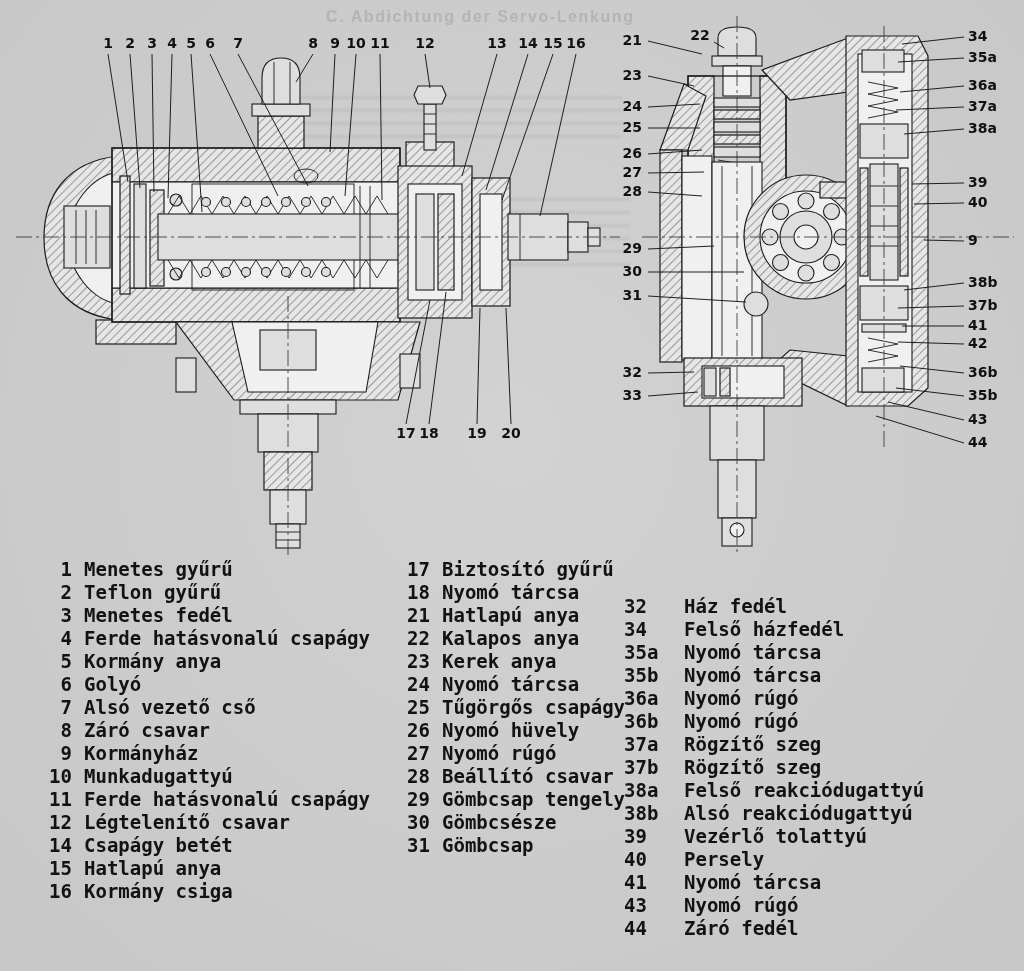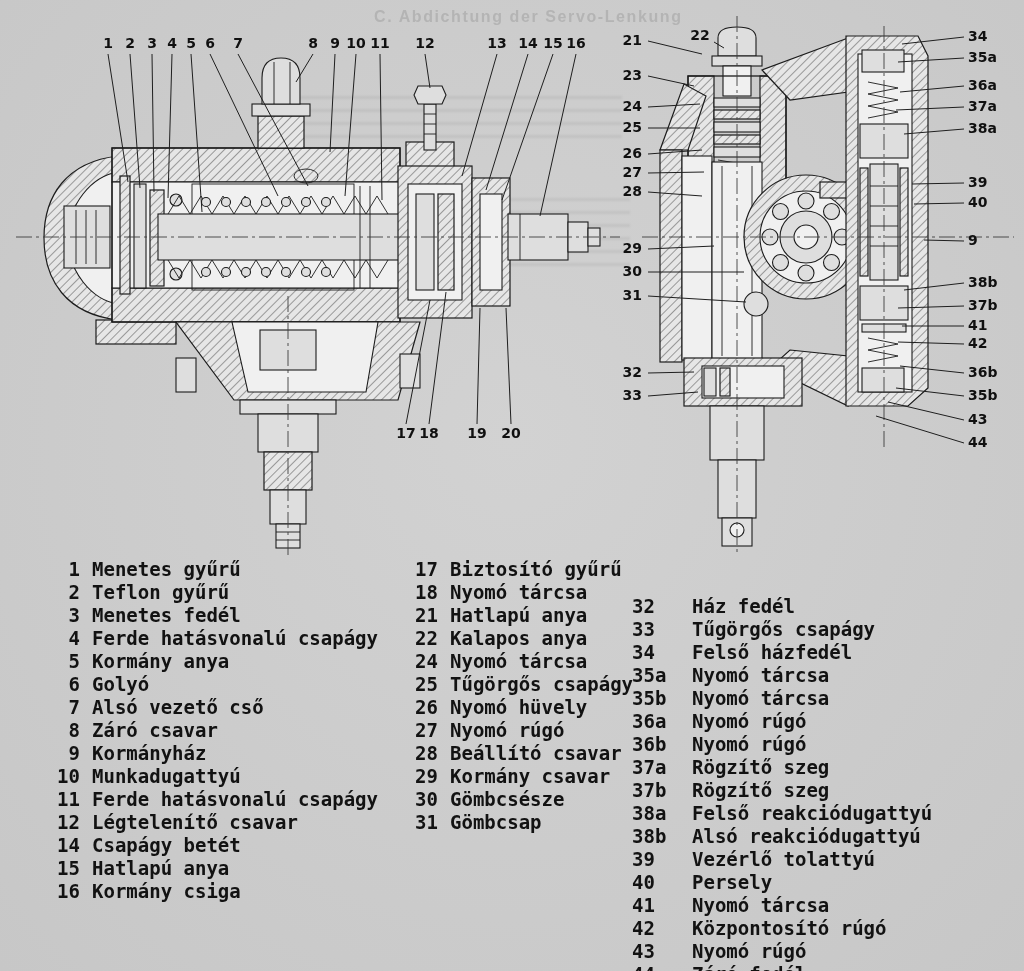--- a/index.html
+++ b/index.html
@@ -1,37 +1,37 @@
 <!DOCTYPE html>
 <html><head>
 <meta charset="utf-8">
 <style>
   html,body{margin:0;padding:0;background:#9c9c9c;}
   .page{position:relative;width:1024px;height:971px;overflow:hidden;
         background:radial-gradient(ellipse at 50% 45%, #d2d2d2 0%, #c7c7c7 100%);
         font-family:"DejaVu Sans",sans-serif;}
   .ghost-title{position:absolute;top:8px;left:326px;
         font:bold 16px "Liberation Sans",sans-serif;color:#b4b4b4;
-        letter-spacing:1.6px;filter:blur(.5px);white-space:nowrap;margin-left:48px;}
+        letter-spacing:1.6px;filter:blur(.5px);white-space:nowrap;}
   .bleed{position:absolute;opacity:.45;filter:blur(1.3px);
         background:repeating-linear-gradient(180deg, rgba(138,138,138,.4) 0 3px, rgba(205,205,205,0) 3px 13px);}
   .bleed-1{left:292px;top:96px;width:330px;height:52px;}
   .bleed-2{left:446px;top:198px;width:184px;height:72px;}
   svg.diagram{position:absolute;left:0;top:0;}
   
   .wall{fill:url(#hatch);stroke:#1c1c1c;stroke-width:1.2;}
   .face{fill:#f0f0f0;stroke:#1c1c1c;stroke-width:1.1;}
   .part{fill:#dedede;stroke:#1c1c1c;stroke-width:1.1;}
   .thin{fill:none;stroke:#1c1c1c;stroke-width:.9;}
   .outline{fill:none;stroke:#1c1c1c;stroke-width:1.3;}
   .cl{fill:none;stroke:#3d3d3d;stroke-width:.9;stroke-dasharray:16 4 3 4;}
   .leader{fill:none;stroke:#1f1f1f;stroke-width:1;}
   .callout{font:600 14px "DejaVu Sans",sans-serif;fill:#101010;}
   
-  .legend{position:absolute;left:12px;top:558px;width:877px;height:413px;color:#121212;padding-left:21px;}
+  .legend{position:absolute;left:4px;top:558px;width:877px;height:413px;color:#121212;padding-left:21px;}
   .legend-col{position:absolute;top:0;}
   .col1{left:42px;}.col2{left:396px;}.col3{left:620px;margin-top:37px;}
   .legend-row{height:23px;line-height:23px;white-space:nowrap;
         font:bold 19px "DejaVu Sans Mono",monospace;}
   .legend-row .num{display:inline-block;width:26px;text-align:right;margin-right:12px;}
   .col2 .num{width:30px;}
   .col3 .num{width:48px;text-align:left;margin-right:12px;}
 </style>
 </head>
 <body>
@@ -314,42 +314,41 @@
         <div class="legend-row"><span class="num">12</span><span class="lbl">Légtelenítő csavar</span></div>
         <div class="legend-row"><span class="num">14</span><span class="lbl">Csapágy betét</span></div>
         <div class="legend-row"><span class="num">15</span><span class="lbl">Hatlapú anya</span></div>
         <div class="legend-row"><span class="num">16</span><span class="lbl">Kormány csiga</span></div>
       </div>
       <div class="legend-col col2">
         <div class="legend-row"><span class="num">17</span><span class="lbl">Biztosító gyűrű</span></div>
         <div class="legend-row"><span class="num">18</span><span class="lbl">Nyomó tárcsa</span></div>
         <div class="legend-row"><span class="num">21</span><span class="lbl">Hatlapú anya</span></div>
         <div class="legend-row"><span class="num">22</span><span class="lbl">Kalapos anya</span></div>
+        <div class="legend-row"><span class="num">23</span><span class="lbl">Kerek anya</span></div>
         <div class="legend-row"><span class="num">24</span><span class="lbl">Nyomó tárcsa</span></div>
         <div class="legend-row"><span class="num">25</span><span class="lbl">Tűgörgős csapágy</span></div>
         <div class="legend-row"><span class="num">26</span><span class="lbl">Nyomó hüvely</span></div>
         <div class="legend-row"><span class="num">27</span><span class="lbl">Nyomó rúgó</span></div>
         <div class="legend-row"><span class="num">28</span><span class="lbl">Beállító csavar</span></div>
-        <div class="legend-row"><span class="num">29</span><span class="lbl">Kormány csavar</span></div>
+        <div class="legend-row"><span class="num">29</span><span class="lbl">Gömbcsap tengely</span></div>
         <div class="legend-row"><span class="num">30</span><span class="lbl">Gömbcsésze</span></div>
         <div class="legend-row"><span class="num">31</span><span class="lbl">Gömbcsap</span></div>
       </div>
       <div class="legend-col col3">
         <div class="legend-row"><span class="num">32</span><span class="lbl">Ház fedél</span></div>
-        <div class="legend-row"><span class="num">33</span><span class="lbl">Tűgörgős csapágy</span></div>
         <div class="legend-row"><span class="num">34</span><span class="lbl">Felső házfedél</span></div>
         <div class="legend-row"><span class="num">35a</span><span class="lbl">Nyomó tárcsa</span></div>
         <div class="legend-row"><span class="num">35b</span><span class="lbl">Nyomó tárcsa</span></div>
         <div class="legend-row"><span class="num">36a</span><span class="lbl">Nyomó rúgó</span></div>
         <div class="legend-row"><span class="num">36b</span><span class="lbl">Nyomó rúgó</span></div>
         <div class="legend-row"><span class="num">37a</span><span class="lbl">Rögzítő szeg</span></div>
         <div class="legend-row"><span class="num">37b</span><span class="lbl">Rögzítő szeg</span></div>
         <div class="legend-row"><span class="num">38a</span><span class="lbl">Felső reakciódugattyú</span></div>
         <div class="legend-row"><span class="num">38b</span><span class="lbl">Alsó reakciódugattyú</span></div>
         <div class="legend-row"><span class="num">39</span><span class="lbl">Vezérlő tolattyú</span></div>
         <div class="legend-row"><span class="num">40</span><span class="lbl">Persely</span></div>
         <div class="legend-row"><span class="num">41</span><span class="lbl">Nyomó tárcsa</span></div>
-        <div class="legend-row"><span class="num">42</span><span class="lbl">Központosító rúgó</span></div>
         <div class="legend-row"><span class="num">43</span><span class="lbl">Nyomó rúgó</span></div>
         <div class="legend-row"><span class="num">44</span><span class="lbl">Záró fedél</span></div>
       </div>
     </div>
 </div>
 
 </body></html>

